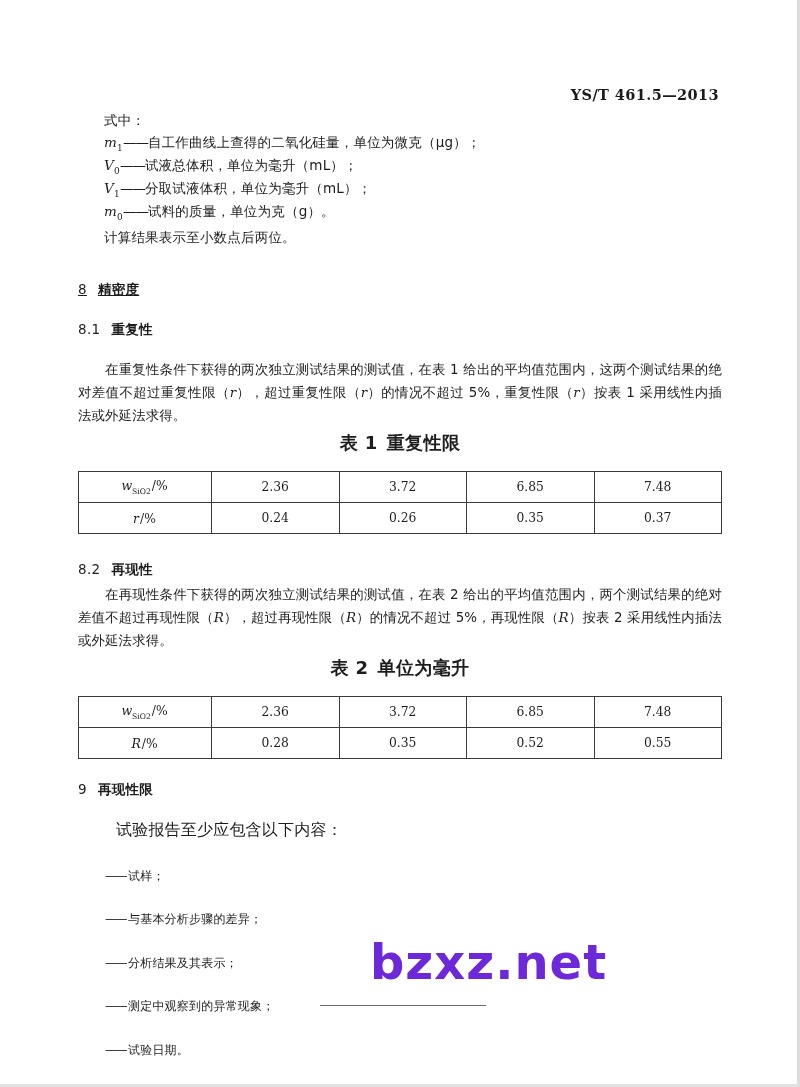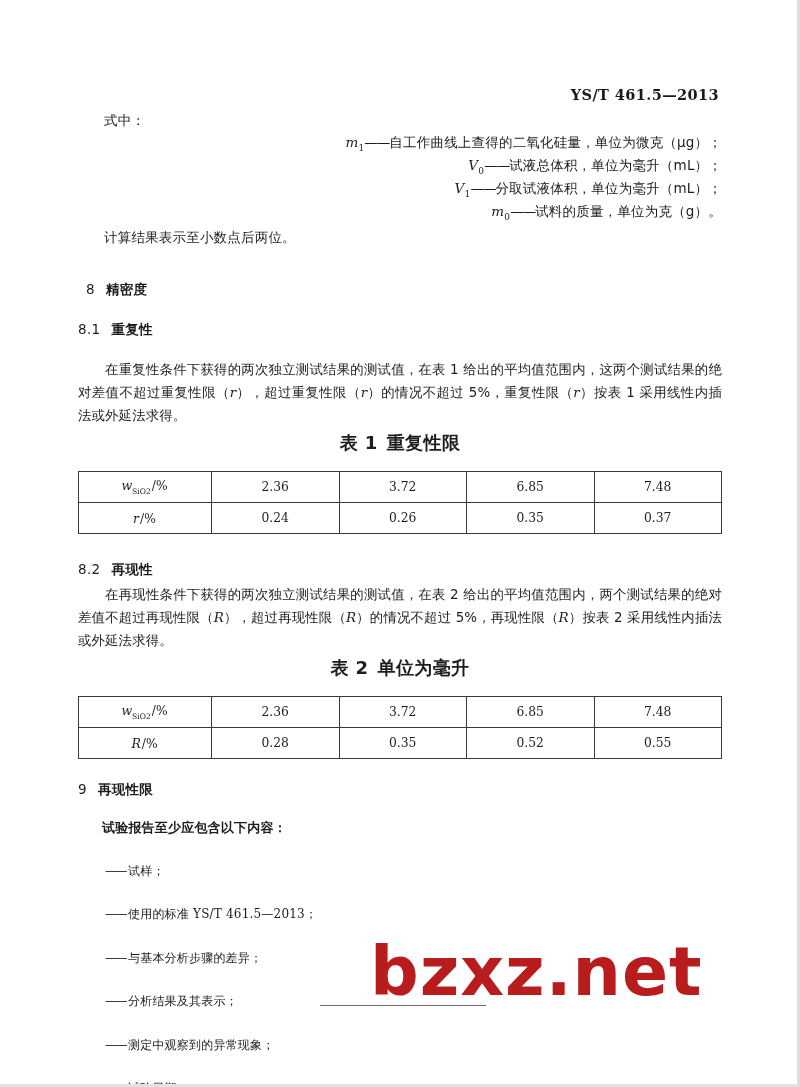--- a/index.html
+++ b/index.html
@@ -21,24 +21,24 @@
     border-right: 3px solid #dcdcdc;
     border-bottom: 3px solid #e2e2e2;
   }
 
   
   .watermark {
     position: absolute;
     left: 370px;
     top: 938px;
     font-family: "DejaVu Sans", "Liberation Sans", sans-serif;
-    font-size: 68px;
+    font-size: 48px;
     font-weight: bold;
     letter-spacing: 1px;
-    color: #b91c1c;
+    color: #6d28d9;
     user-select: none;
     pointer-events: none;
     z-index: 0;
     line-height: 1;
   }
 
   
   .header {
     position: absolute;
     top: 86px;
@@ -70,21 +70,20 @@
   }
   .deflist {
     margin-left: 26px;
     margin-bottom: 2px;
   }
   .defrow {
     font-size: 13.5px;
     line-height: 1.62;
     white-space: nowrap;
     letter-spacing: 0.2px;
-    text-align: right;
   }
   .sym {
     font-family: "DejaVu Serif", "Liberation Serif", serif;
     font-style: italic;
     font-size: 13.5px;
   }
   .sym sub {
     font-size: 9px;
     font-style: normal;
   }
@@ -104,21 +103,21 @@
     font-size: 13.5px;
     font-weight: bold;
     margin: 0;
     letter-spacing: 0.3px;
   }
   .sec-num {
     font-family: "DejaVu Sans", "Liberation Sans", sans-serif;
     font-weight: normal;
     margin-right: 11px;
   }
-  .sec-8   { position: absolute; top: 168px; left: 8px; }
+  .sec-8   { position: absolute; top: 168px; left: 0; text-decoration: underline; }
   .sec-81  { position: absolute; top: 208px; left: 0; }
   .sec-82  { position: absolute; top: 448px; left: 0; }
   .sec-9   { position: absolute; top: 668px; left: 0; }
 
   
   .para {
     position: absolute;
     width: 644px;
     font-size: 13.4px;
     line-height: 1.70;
@@ -169,25 +168,24 @@
     font-family: "DejaVu Serif", "Liberation Serif", serif;
     font-style: italic;
     font-size: 12.5px;
   }
   .qty sub { font-size: 7.6px; font-style: normal; }
   .unitslash { font-style: normal; padding: 0 1px; }
 
   
   .list-wrap { position: absolute; top: 704px; left: 0; width: 644px; }
   .list-lead {
-    margin-left: 24px;
-    font-size: 13px;
+    margin-left: 38px;
+    font-size: 16px;
     line-height: 1.62;
     letter-spacing: 0.2px;
-    font-weight: bold;
   }
   .list-item {
     margin-left: 27px;
     font-size: 12px;
     line-height: 1.62;
     letter-spacing: 0.2px;
     white-space: nowrap;
     margin-top: 24px;
   }
   .ldash {
@@ -293,21 +291,20 @@
           </tr>
         </tbody>
       </table>
     </div>
 
     <h2 class="sec sec-9"><span class="sec-num">9</span><span>再现性限</span></h2>
 
     <div class="list-wrap">
       <div class="list-lead">试验报告至少应包含以下内容：</div>
       <div class="list-item"><span class="ldash">——</span><span>试样；</span></div>
-      <div class="list-item"><span class="ldash">——</span><span class="stdref">使用的标准 YS/T 461.5—2013；</span></div>
       <div class="list-item"><span class="ldash">——</span><span>与基本分析步骤的差异；</span></div>
       <div class="list-item"><span class="ldash">——</span><span>分析结果及其表示；</span></div>
       <div class="list-item"><span class="ldash">——</span><span>测定中观察到的异常现象；</span></div>
       <div class="list-item"><span class="ldash">——</span><span>试验日期。</span></div>
     </div>
 
   </div>
 
   <div class="footrule"></div>
 

